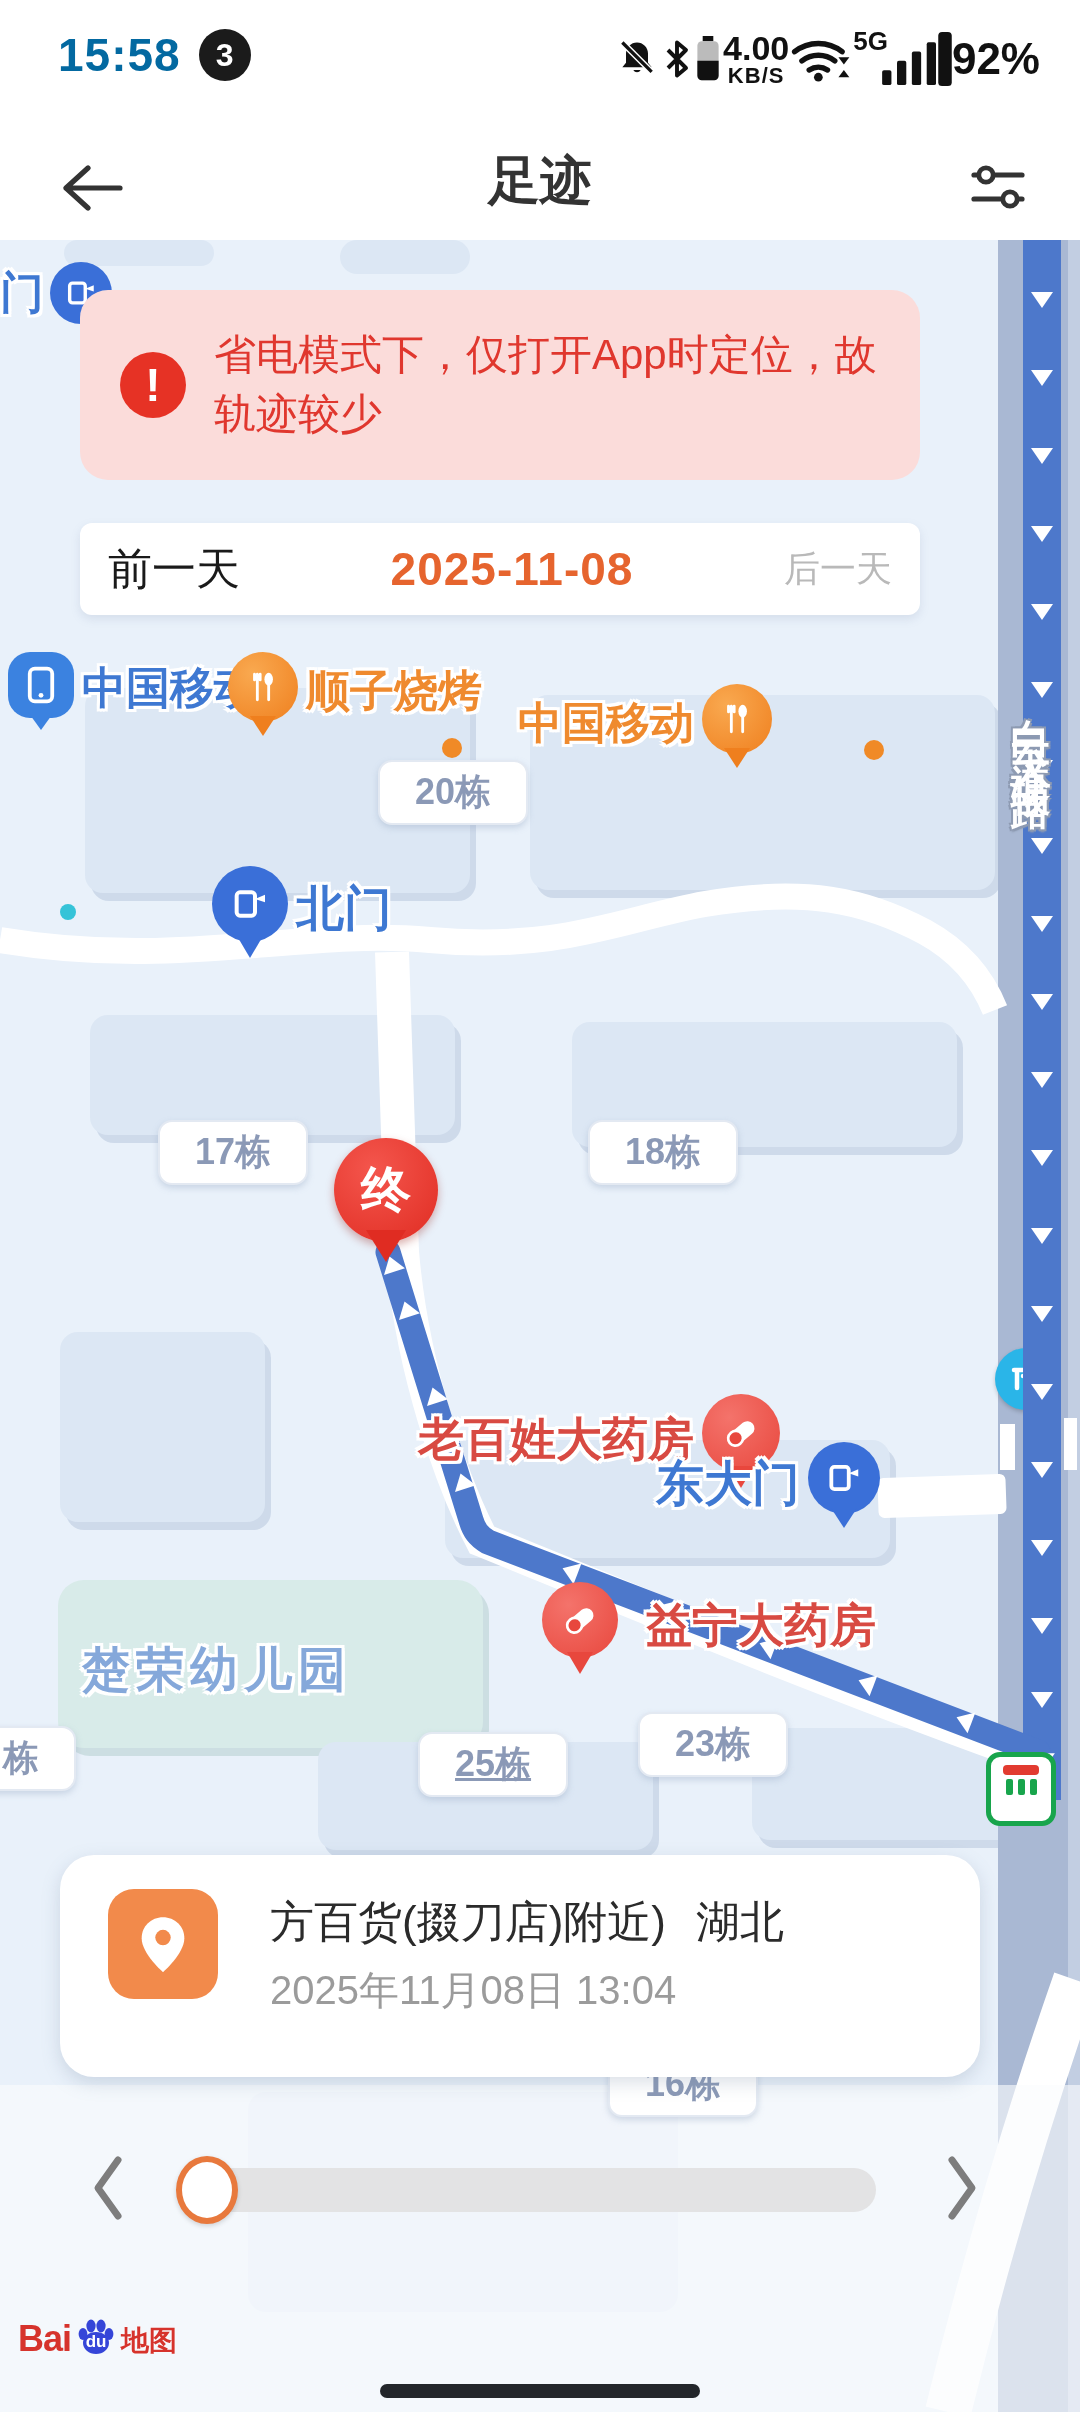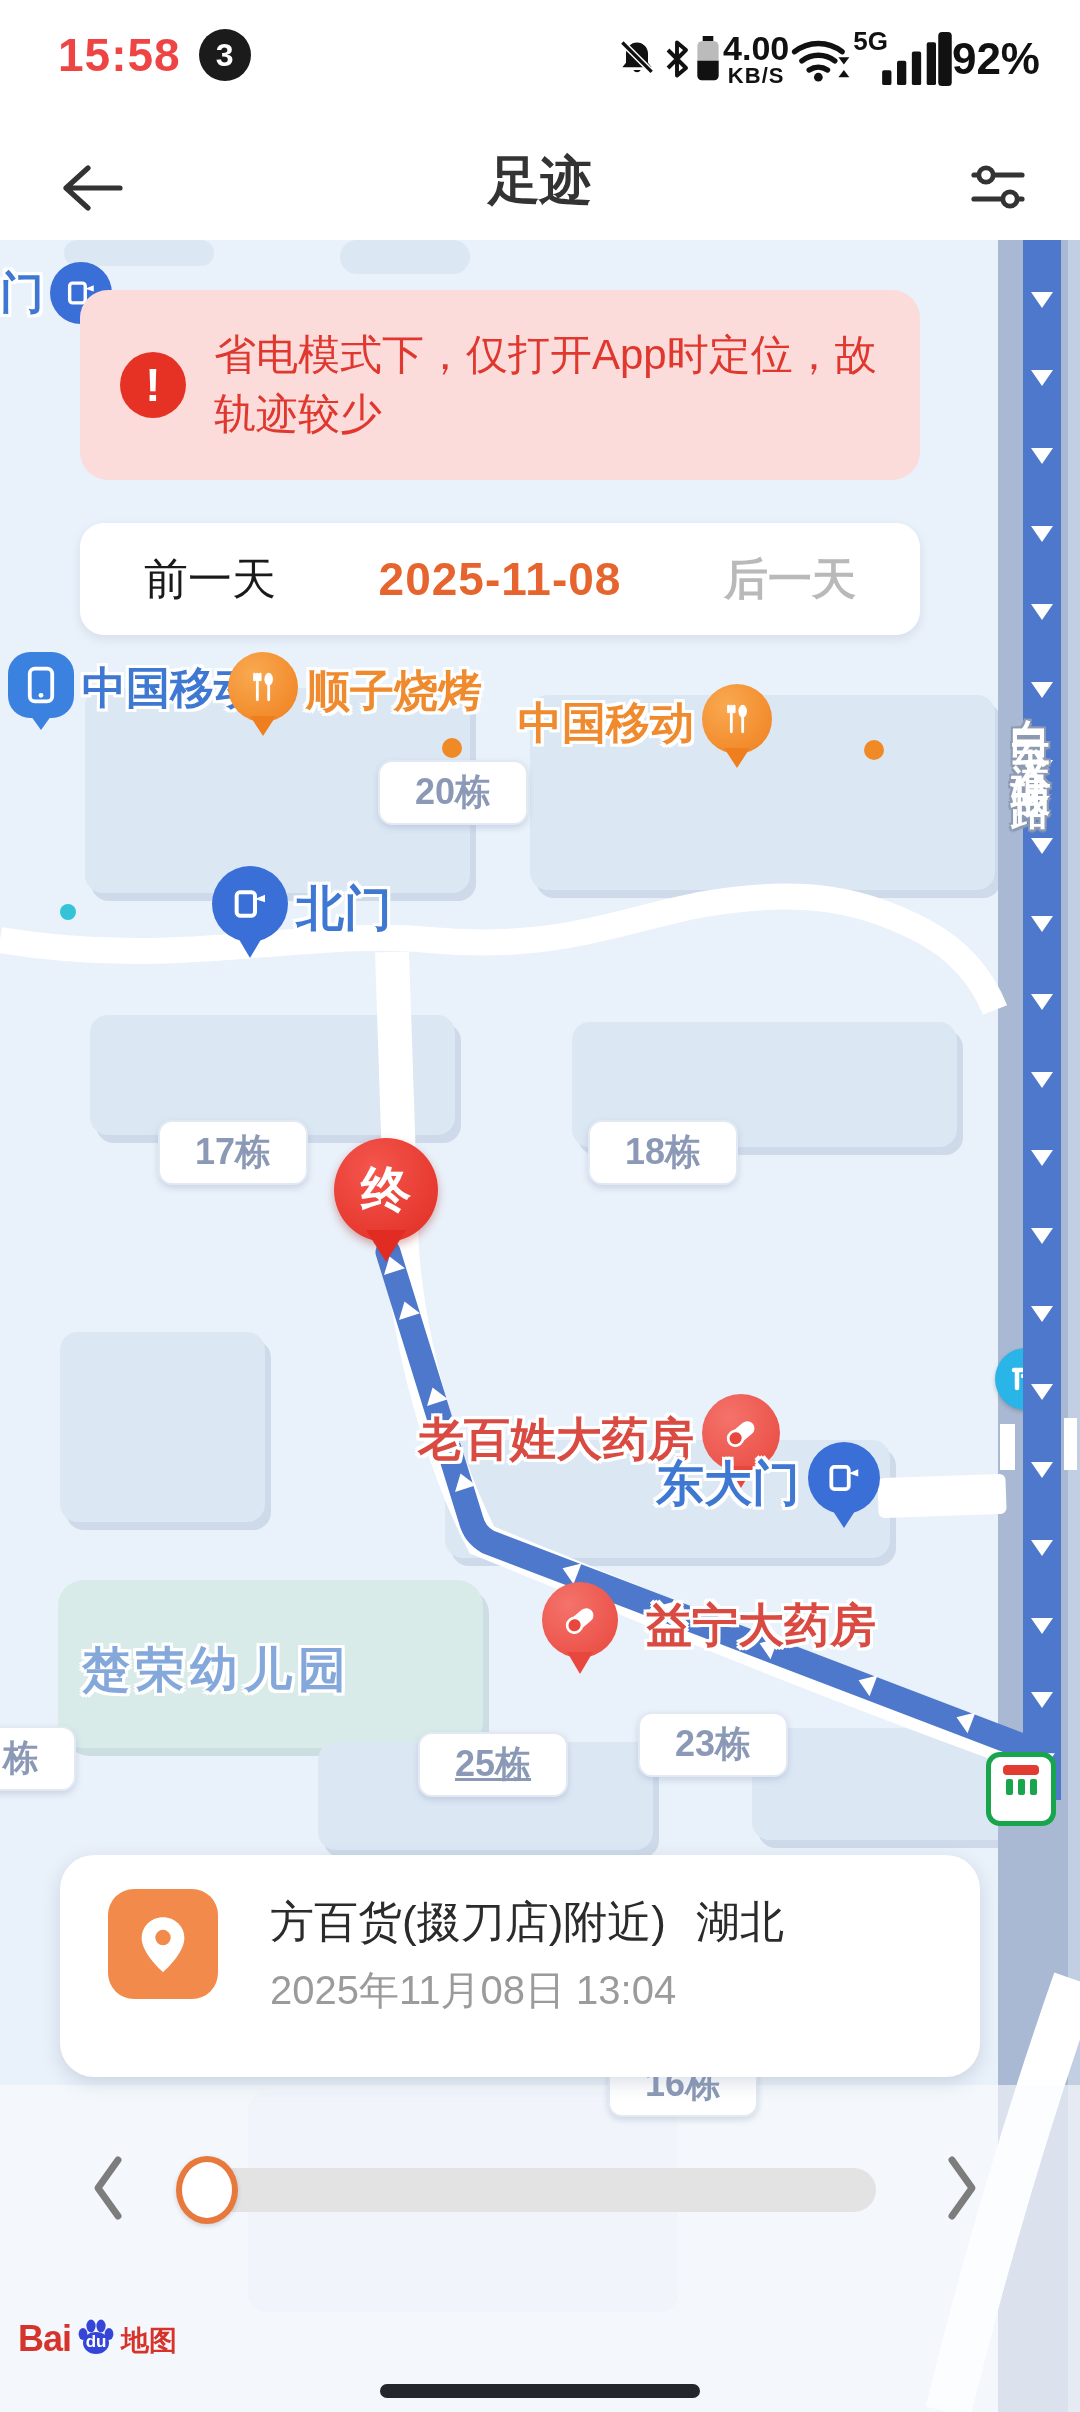--- a/index.html
+++ b/index.html
@@ -2,21 +2,21 @@
 <html><head>
 <meta charset="utf-8">
 <style>
   html,body{margin:0;padding:0;}
   body{width:1080px;height:2412px;font-family:"Liberation Sans","DejaVu Sans",sans-serif;background:#fff;}
   .screen{position:relative;width:1080px;height:2412px;overflow:hidden;background:#fff;}
 
   
   .statusbar{position:absolute;top:0;left:0;width:1080px;height:130px;background:#fff;z-index:30;}
   .sb-left{position:absolute;left:58px;top:28px;display:flex;align-items:center;gap:18px;}
-  .sb-time{font-size:46px;font-weight:700;color:#ef4444;letter-spacing:1px;}
+  .sb-time{font-size:46px;font-weight:700;color:#0369a1;letter-spacing:1px;}
   .sb-badge{width:52px;height:52px;border-radius:50%;background:#1b1b1b;color:#fff;font-size:32px;font-weight:700;display:flex;align-items:center;justify-content:center;}
   .sb-right{position:absolute;right:40px;top:24px;display:flex;align-items:center;height:70px;}
   .sb-right svg{display:block;}
   .sb-speed{display:flex;flex-direction:column;align-items:center;line-height:1;margin:0 2px;}
   .sb-speed .v{font-size:34px;font-weight:700;color:#111;}
   .sb-speed .u{font-size:22px;font-weight:700;color:#111;letter-spacing:1px;}
   .sb-5g{font-size:26px;font-weight:800;color:#111;align-self:flex-start;margin-top:2px;margin-right:-6px;}
   .sb-batt{font-size:44px;font-weight:700;color:#111;}
 
   
@@ -67,26 +67,26 @@
   .green-icon .stripes i{width:7px;height:16px;background:#18a54c;border-radius:2px;}
 
   
   .banner{position:absolute;left:80px;top:50px;width:840px;min-height:190px;background:#fbdcda;border-radius:28px;
     z-index:10;display:flex;align-items:center;padding:0 40px;box-sizing:border-box;gap:28px;}
   .banner .excl{flex:0 0 auto;width:66px;height:66px;border-radius:50%;background:#e63225;color:#fff;
     font-size:46px;font-weight:800;display:flex;align-items:center;justify-content:center;}
   .banner .msg{color:#e0372e;font-size:42px;line-height:1.4;font-weight:500;padding:28px 0;}
 
   
-  .datenav{position:absolute;left:80px;top:283px;width:840px;height:112px;background:#fff;border-radius:24px;
-    z-index:10;display:flex;align-items:center;justify-content:space-between;padding:0 64px;box-sizing:border-box;
+  .datenav{position:absolute;left:80px;top:283px;width:840px;height:92px;background:#fff;border-radius:12px;
+    z-index:10;display:flex;align-items:center;justify-content:space-between;padding:0 28px;box-sizing:border-box;
     box-shadow:0 4px 10px rgba(120,140,170,.18);}
   .datenav .prev{font-size:44px;color:#1a1a1a;font-weight:500;}
   .datenav .cur{font-size:46px;color:#e6642e;font-weight:600;letter-spacing:1px;}
-  .datenav .next{font-size:44px;color:#b9b9b9;font-weight:700;text-align:center;}
+  .datenav .next{font-size:36px;color:#b9b9b9;font-weight:400;text-align:center;}
 
   
   .card{position:absolute;left:60px;top:1615px;width:920px;height:222px;background:#fff;border-radius:34px;
     z-index:12;box-shadow:0 6px 18px rgba(110,130,160,.25);overflow:hidden;}
   .card .icon{position:absolute;left:48px;top:34px;width:110px;height:110px;border-radius:26px;background:#f28a4b;
     display:flex;align-items:center;justify-content:center;}
   .card .title-row{position:absolute;left:210px;right:26px;top:38px;display:flex;overflow:hidden;}
   .card .title{font-size:44px;color:#2b2b2b;font-weight:500;white-space:nowrap;}
   .card .title-right{font-size:44px;color:#2b2b2b;font-weight:500;white-space:nowrap;margin-left:30px;}
   .card .sub{position:absolute;left:210px;top:108px;font-size:40px;color:#9b9b9b;}

